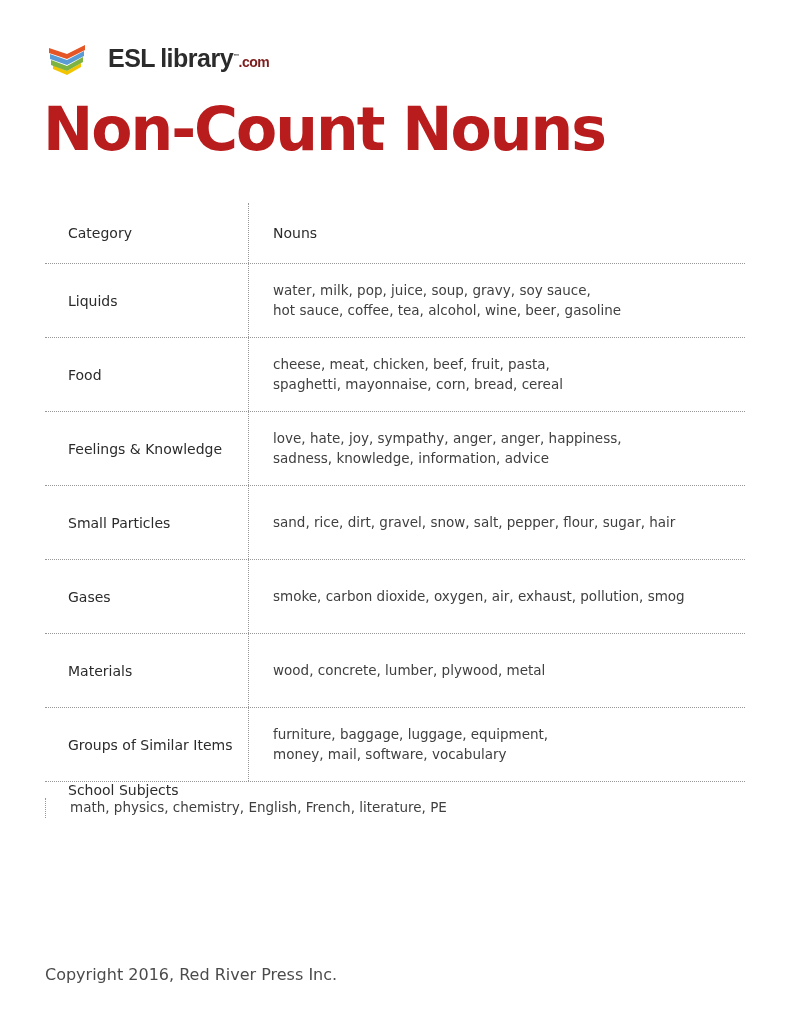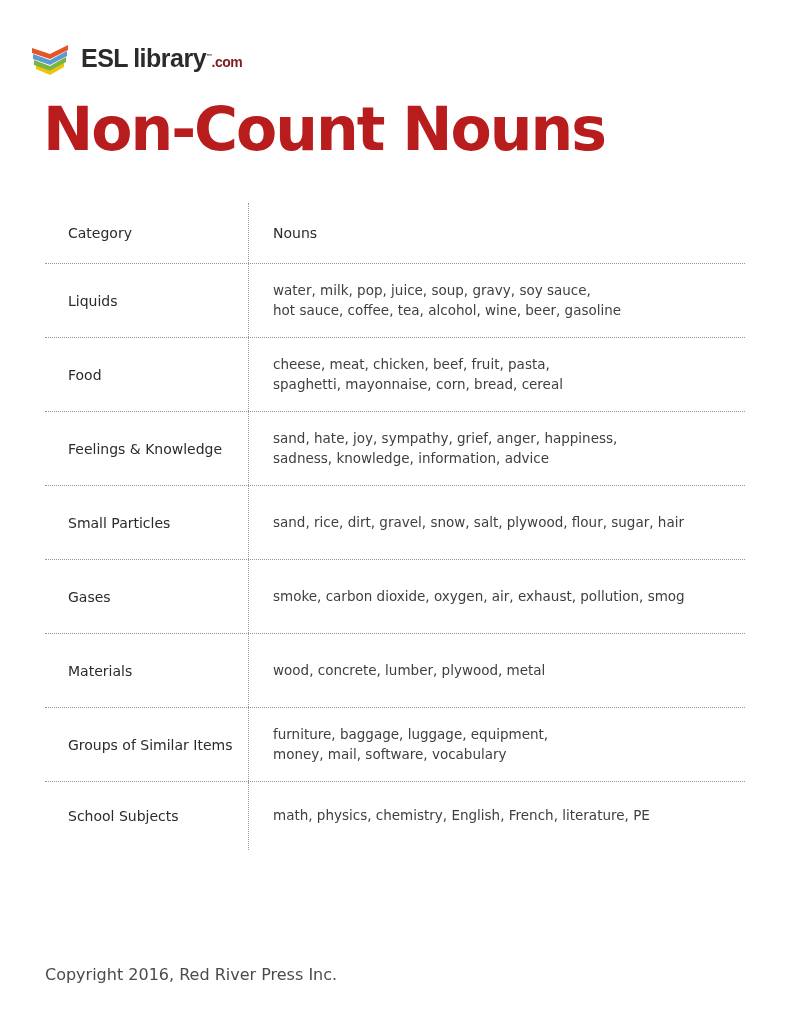--- a/index.html
+++ b/index.html
@@ -12,25 +12,25 @@
     position: relative;
     width: 791px;
     height: 1024px;
     background: #ffffff;
     overflow: hidden;
   }
 
   
   .logo {
     position: absolute;
-    left: 28px;
+    left: 45px;
     top: 40px;
     display: flex;
     align-items: center;
-    gap: 9px;
+    gap: 19px;
   }
   .logo-icon svg { display: block; }
   .logo-text {
     font-family: "Liberation Sans", sans-serif;
     font-weight: 700;
     font-size: 25px;
     color: #2b2b2b;
     letter-spacing: -0.5px;
     line-height: 1;
     display: flex;
@@ -70,21 +70,21 @@
     left: 45px;
     top: 203px;
     width: 700px;
   }
   .t-row {
     display: flex;
     border-bottom: 1px dotted #979797;
   }
   .t-row.header { height: 61px; }
   .t-row.body { height: 74px; }
-  .t-row.last { border-bottom: none; height: 68px; }
+  .t-row.last { border-bottom: none; height: 68px; flex-direction: column; }
   .cell-cat {
     width: 203px;
     display: flex;
     align-items: center;
     padding-left: 23px;
     padding-right: 10px;
   }
   .cell-nouns {
     width: 497px;
     border-left: 1px dotted #979797;
@@ -167,31 +167,31 @@
       <span class="nouns-text nouns">cheese, meat, chicken, beef, fruit, pasta,
 spaghetti, mayonnaise, corn, bread, cereal</span>
     </div>
   </div>
 
   <div class="t-row body row">
     <div class="cell-cat">
       <span class="bold-label cat">Feelings &amp; Knowledge</span>
     </div>
     <div class="cell-nouns">
-      <span class="nouns-text nouns">sand, hate, joy, sympathy, grief, anger, happiness,
+      <span class="nouns-text nouns">love, hate, joy, sympathy, anger, anger, happiness,
 sadness, knowledge, information, advice</span>
     </div>
   </div>
 
   <div class="t-row body row">
     <div class="cell-cat">
       <span class="bold-label cat">Small Particles</span>
     </div>
     <div class="cell-nouns">
-      <span class="nouns-text nouns">sand, rice, dirt, gravel, snow, salt, plywood, flour, sugar, hair</span>
+      <span class="nouns-text nouns">sand, rice, dirt, gravel, snow, salt, pepper, flour, sugar, hair</span>
     </div>
   </div>
 
   <div class="t-row body row">
     <div class="cell-cat">
       <span class="bold-label cat">Gases</span>
     </div>
     <div class="cell-nouns">
       <span class="nouns-text nouns">smoke, carbon dioxide, oxygen, air, exhaust, pollution, smog</span>
     </div>

